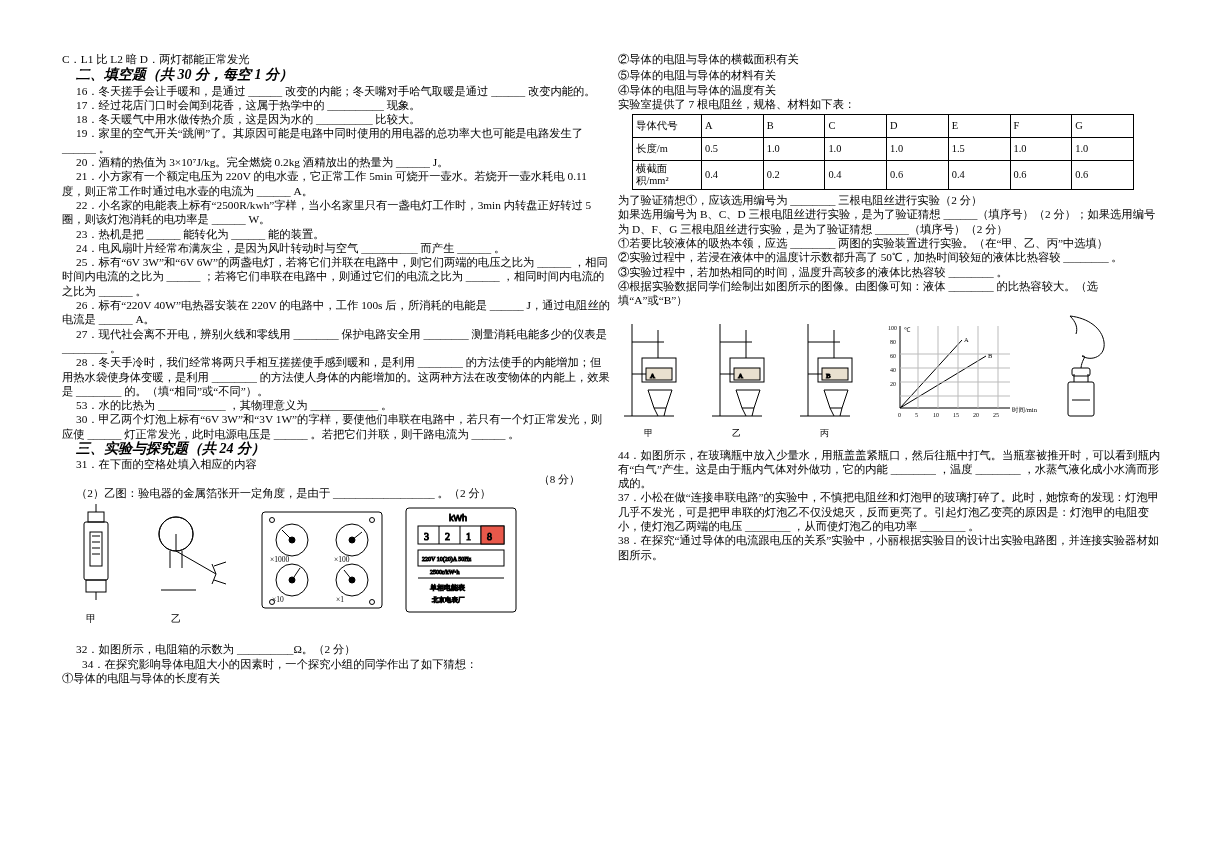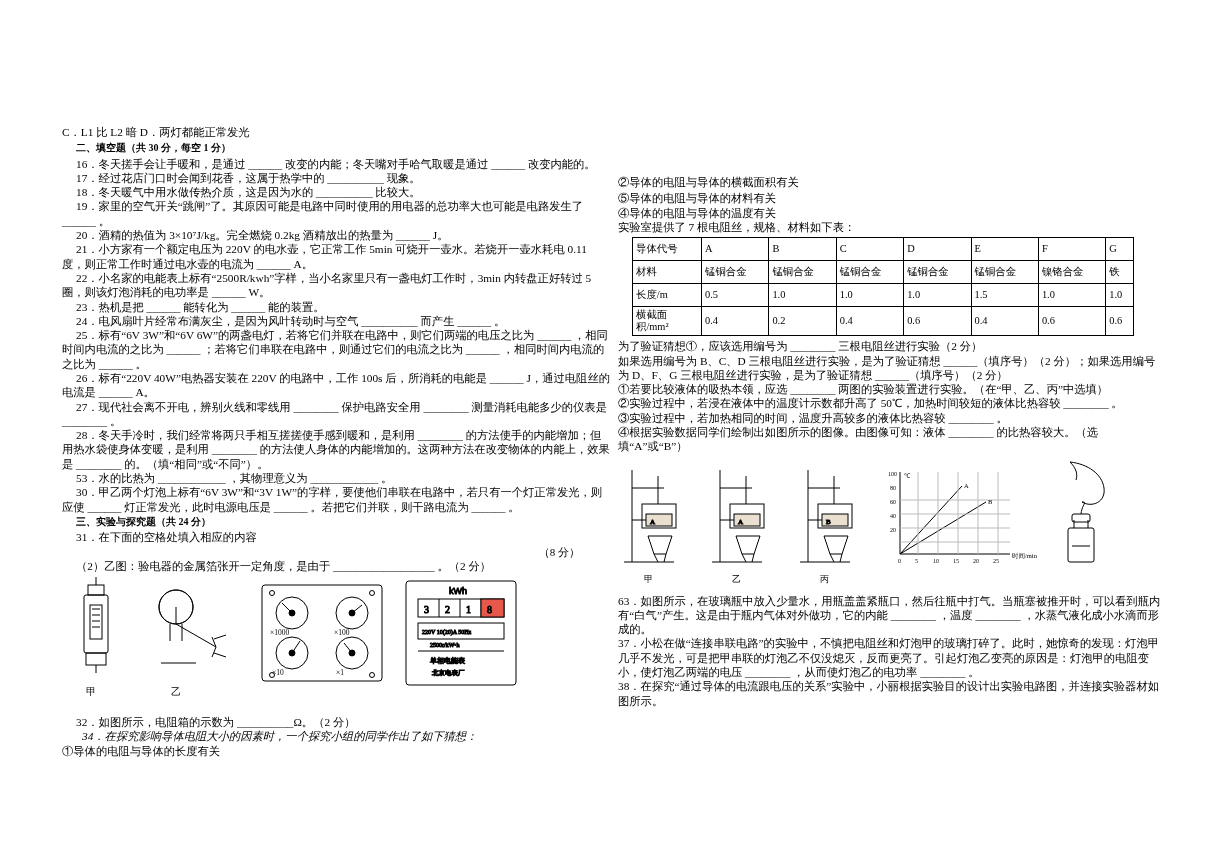--- a/index.html
+++ b/index.html
@@ -14,36 +14,36 @@
   .page{
     position:absolute;
     left:0;top:0;width:1229px;height:851px;
     box-sizing:border-box;
     padding:52px 62px 20px 62px;
   }
   .cols{
     display:flex;
     gap:8px;
     height:100%;
-    align-items:center;
   }
   .col{
     width:548px;
     font-size:11.3px;
     line-height:14.3px;
   }
   .col.right{width:548px;}
   p{margin:0;padding:0;}
   .ln{ text-indent:0; }
   .ind{ text-indent:14px; }
   .sec{
     font-weight:bold;
-    font-size:10px;
+    font-size:14px;
     margin:1px 0 1px 0;
     text-indent:14px;
+    font-style:italic;
   }
   .first-line{ margin-bottom:2px; }
 
   
   table.data{
     border-collapse:collapse;
     width:502px;
     margin:3px 0 3px 14px;
     font-size:10.4px;
     line-height:12px;
@@ -163,51 +163,41 @@
             <line x1="352" y1="74" x2="438" y2="74"></line>
             <text x="364" y="86" font-size="7" fill="#000">单相电能表</text>
             <text x="366" y="98" font-size="6.5" fill="#000">北京电表厂</text>
           </g>
         </svg>
         <div style="position:absolute;left:20px;top:108px;font-size:10px;">甲</div>
         <div style="position:absolute;left:105px;top:108px;font-size:10px;">乙</div>
       </div>
 
       <p class="ind" style="margin-top:10px;">32．如图所示，电阻箱的示数为 __________Ω。（2 分）</p>
-      <p class="ind" style="text-indent:20px;font-style:italic;">34．在探究影响导体电阻大小的因素时，一个探究小组的同学作出了如下猜想：</p>
+      <p class="ind" style="text-indent:20px;">34．在探究影响导体电阻大小的因素时，一个探究小组的同学作出了如下猜想：</p>
       <p class="ln">①导体的电阻与导体的长度有关</p>
     </div>
 
     <div class="col right">
       <p class="ln first-line">②导体的电阻与导体的横截面积有关</p>
       <p class="ln">⑤导体的电阻与导体的材料有关</p>
       <p class="ln">④导体的电阻与导体的温度有关</p>
       <p class="ln">实验室提供了 7 根电阻丝，规格、材料如下表：</p>
 
       <table class="data">
         <tbody>
             <tr>
           <td class="hd">导体代号</td>
           <td>A</td>
           <td>B</td>
           <td>C</td>
           <td>D</td>
           <td>E</td>
           <td>F</td>
           <td>G</td>
-        </tr>
-        <tr>
-          <td class="hd mat">材料</td>
-          <td class="mat">锰铜合金</td>
-          <td class="mat">锰铜合金</td>
-          <td class="mat">锰铜合金</td>
-          <td class="mat">锰铜合金</td>
-          <td class="mat">锰铜合金</td>
-          <td class="mat">镍铬合金</td>
-          <td class="mat">铁</td>
         </tr>
         <tr>
           <td class="hd">长度/m</td>
           <td>0.5</td>
           <td>1.0</td>
           <td>1.0</td>
           <td>1.0</td>
           <td>1.5</td>
           <td>1.0</td>
           <td>1.0</td>
@@ -315,18 +305,18 @@
           <text x="375" y="105" font-size="6" fill="#000">25</text>
           <text x="394" y="100" font-size="6.5" fill="#000">时间/min</text>
           <text x="346" y="30" font-size="6.5" fill="#000">A</text>
           <text x="370" y="46" font-size="6.5" fill="#000">B</text>
           <text x="26" y="124" font-size="9" fill="#000">甲</text>
           <text x="114" y="124" font-size="9" fill="#000">乙</text>
           <text x="202" y="124" font-size="9" fill="#000">丙</text>
         </svg>
       </div>
 
-      <p class="ln" style="margin-top:4px;">63．如图所示，在玻璃瓶中放入少量水，用瓶盖盖紧瓶口，然后往瓶中打气。当瓶塞被推开时，可以看到瓶内有“白气”产生。这是由于瓶内气体对外做功，它的内能 ________ ，温度 ________ ，水蒸气液化成小水滴而形成的。</p>
+      <p class="ln" style="margin-top:4px;">44．如图所示，在玻璃瓶中放入少量水，用瓶盖盖紧瓶口，然后往瓶中打气。当瓶塞被推开时，可以看到瓶内有“白气”产生。这是由于瓶内气体对外做功，它的内能 ________ ，温度 ________ ，水蒸气液化成小水滴而形成的。</p>
       <p class="ln">37．小松在做“连接串联电路”的实验中，不慎把电阻丝和灯泡甲的玻璃打碎了。此时，她惊奇的发现：灯泡甲几乎不发光，可是把甲串联的灯泡乙不仅没熄灭，反而更亮了。引起灯泡乙变亮的原因是：灯泡甲的电阻变小，使灯泡乙两端的电压 ________ ，从而使灯泡乙的电功率 ________ 。</p>
       <p class="ln">38．在探究“通过导体的电流跟电压的关系”实验中，小丽根据实验目的设计出实验电路图，并连接实验器材如图所示。</p>
     </div>
   </div>
 </div>
 
 </body></html>

